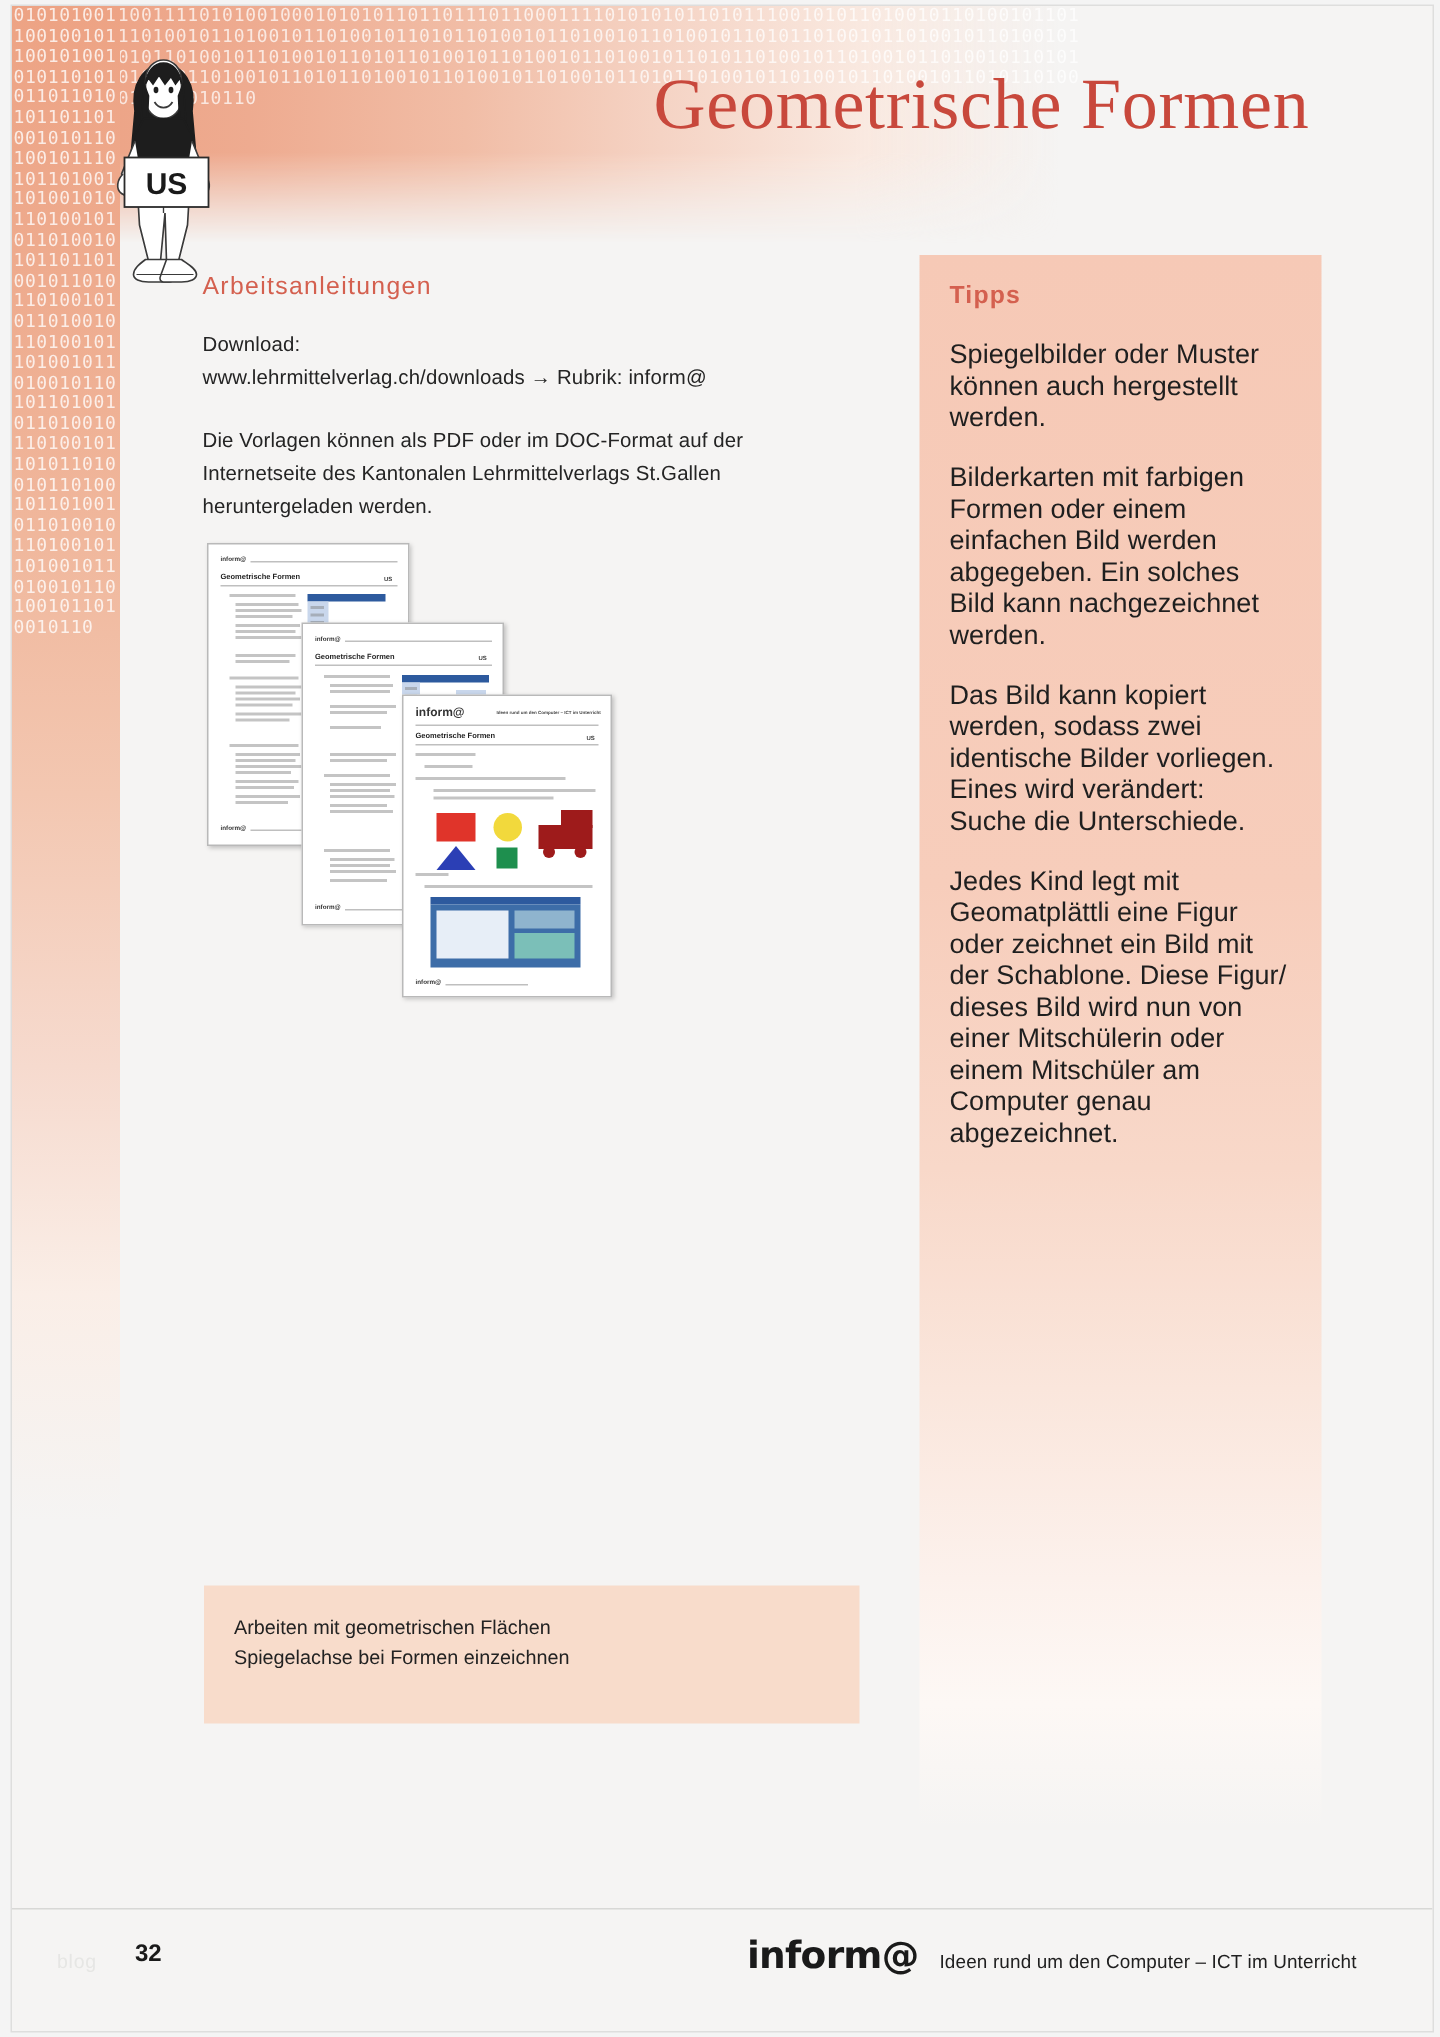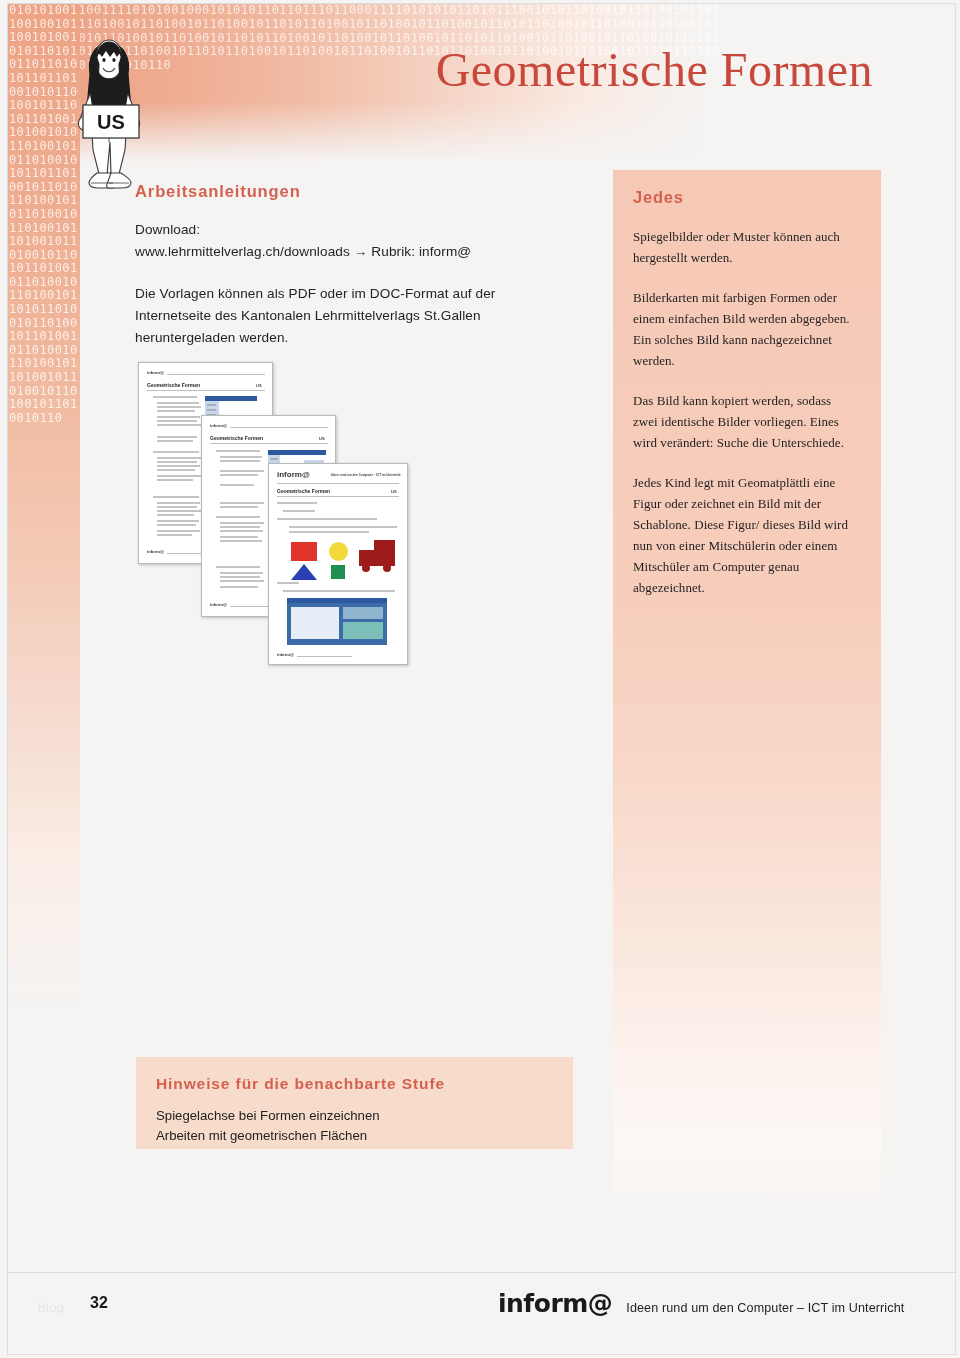--- a/index.html
+++ b/index.html
@@ -99,21 +99,21 @@
 
   
   .left-col {
     position: absolute;
     left: 127px;
     top: 178px;
     width: 400px;
   }
   .h-section {
     font-size: 16.5px;
-    font-weight: bold;
+    font-weight: normal;
     color: #d4604f;
     letter-spacing: 0.9px;
     margin: 0 0 18px 0;
   }
   .body-text {
     font-size: 13.6px;
     line-height: 22px;
     color: #242424;
     margin: 0;
     letter-spacing: 0.1px;
@@ -161,26 +161,25 @@
   }
   .tipps-inner { padding: 18px 22px 0 20px; }
   .tipps h2 {
     font-size: 16.5px;
     font-weight: bold;
     color: #d4604f;
     letter-spacing: 0.8px;
     margin: 0 0 19px 0;
   }
   .tip-p {
-    font-size: 13px;
+    font-size: 18px;
     line-height: 21px;
     color: #1f1f1f;
     margin: 0 0 19px 0;
     letter-spacing: 0.05px;
-    font-family: Liberation Serif, serif;
   }
 
   
   .hinweise {
     position: absolute;
     left: 128px;
     top: 1053px;
     width: 437px;
     height: 92px;
     background: #f8dccb;
@@ -442,32 +441,31 @@
         <div class="tshape" style="left:74px; top:143px; width:40px; height:12px; background:#8fb4ce;"></div>
         <div class="tshape" style="left:74px; top:158px; width:40px; height:17px; background:#7bbfb8;"></div>
 
         <div class="tlogo" style="left:8px; top:188px;">inform@</div>
         <div class="tline" style="left:28px; top:192px; width:55px;"></div>
       </div>
     </div>
 
     <aside class="tipps">
       <div class="tipps-inner">
-        <h2>Jedes</h2>
+        <h2>Tipps</h2>
         <p class="tip-p">Spiegelbilder oder Muster können auch hergestellt werden.</p>
         <p class="tip-p">Bilderkarten mit farbigen Formen oder einem einfachen Bild werden abgegeben. Ein solches Bild kann nachgezeichnet werden.</p>
         <p class="tip-p">Das Bild kann kopiert werden, sodass zwei identische Bilder vorliegen. Eines wird verändert: Suche die Unterschiede.</p>
         <p class="tip-p">Jedes Kind legt mit Geomatplättli eine Figur oder zeichnet ein Bild mit der Schablone. Diese Figur/ dieses Bild wird nun von einer Mitschülerin oder einem Mitschüler am Computer genau abgezeichnet.</p>
       </div>
     </aside>
 
     <section class="hinweise">
-      <h2>Hinweise für die benachbarte Stufe</h2>
+      <p>Arbeiten mit geometrischen Flächen</p>
       <p>Spiegelachse bei Formen einzeichnen</p>
-      <p>Arbeiten mit geometrischen Flächen</p>
     </section>
 
     <div class="footer-rule"></div>
     <div class="blog-mark">blog</div>
     <div class="page-number">32</div>
     <div class="footer-brand">
       <span class="brand-logo">inform@</span>
       <span class="brand-tag">Ideen rund um den Computer – ICT im Unterricht</span>
     </div>
 

